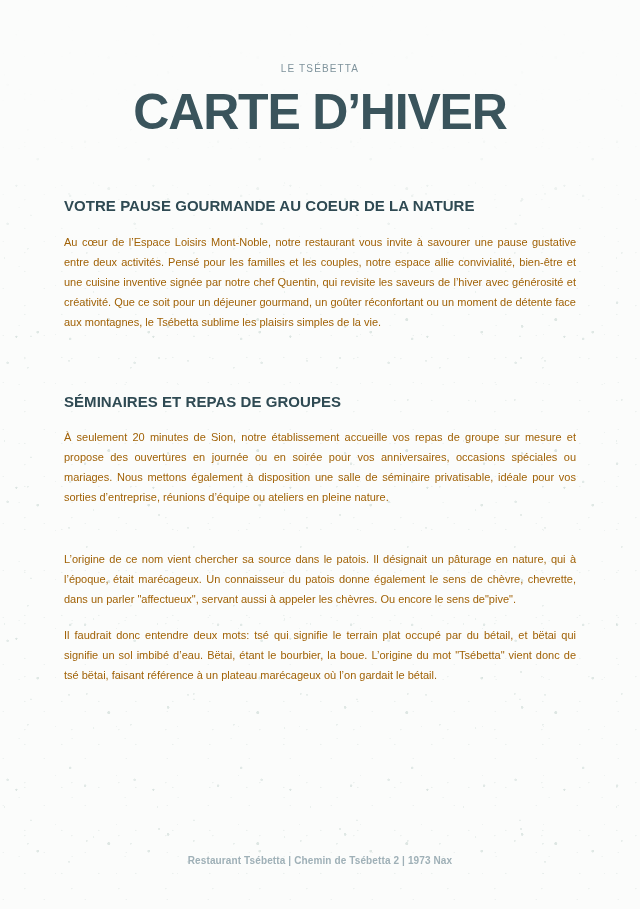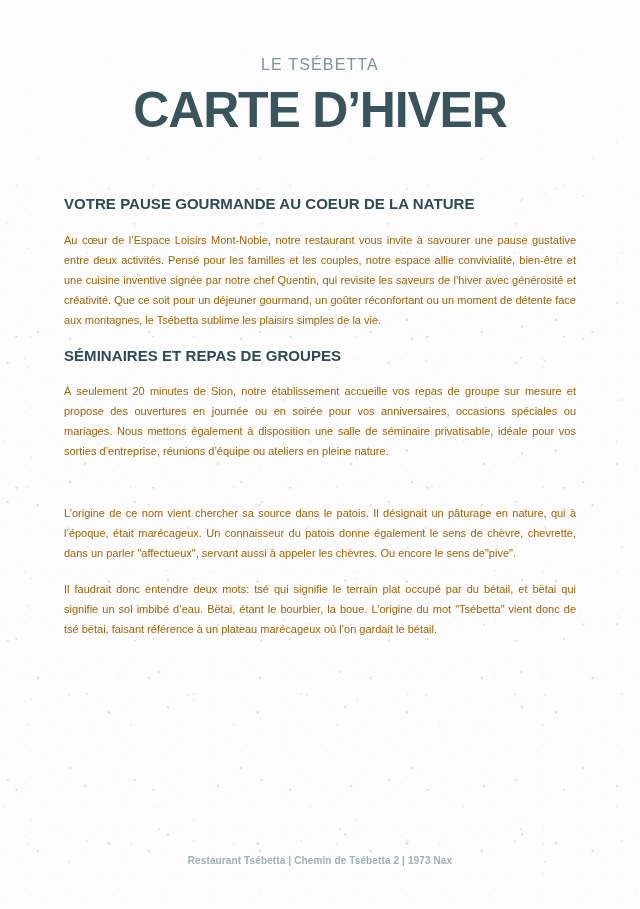--- a/index.html
+++ b/index.html
@@ -72,24 +72,24 @@
   
   .page {
     position: relative;
     z-index: 2;
     padding: 0 64px;
     box-sizing: border-box;
     width: 640px;
   }
 
   .eyebrow {
-    margin: 5px;
+    margin: 12px;
     padding-top: 51px;
     text-align: center;
-    font-size: 16px;
+    font-size: 10px;
     letter-spacing: 1.15px;
     color: #7f939c;
     font-weight: 400;
     text-transform: uppercase;
   }
 
   .doc-title {
     margin: 10px 0 16px 0;
     text-align: center;
     font-size: 50px;
@@ -117,21 +117,21 @@
     line-height: 1.82;
     color: #a16207;
     text-align: justify;
     text-justify: inter-word;
     font-weight: 400;
   }
 
   
   #section-gourmande        { margin-top: 58px; }
   #section-gourmande .body-text { margin-top: 16px; }
-  #section-seminaires       { margin-top: 16px; }
+  #section-seminaires       { margin-top: 60px; }
   #section-seminaires .body-text { margin-top: 16px; }
   #section-signification    { margin-top: 42px; }
   #section-signification .body-text { margin-top: 16px; }
   #section-signification .body-text + .body-text { margin-top: 16px; }
 
   .footer {
     position: absolute;
     left: 0;
     right: 0;
     top: 855px;

